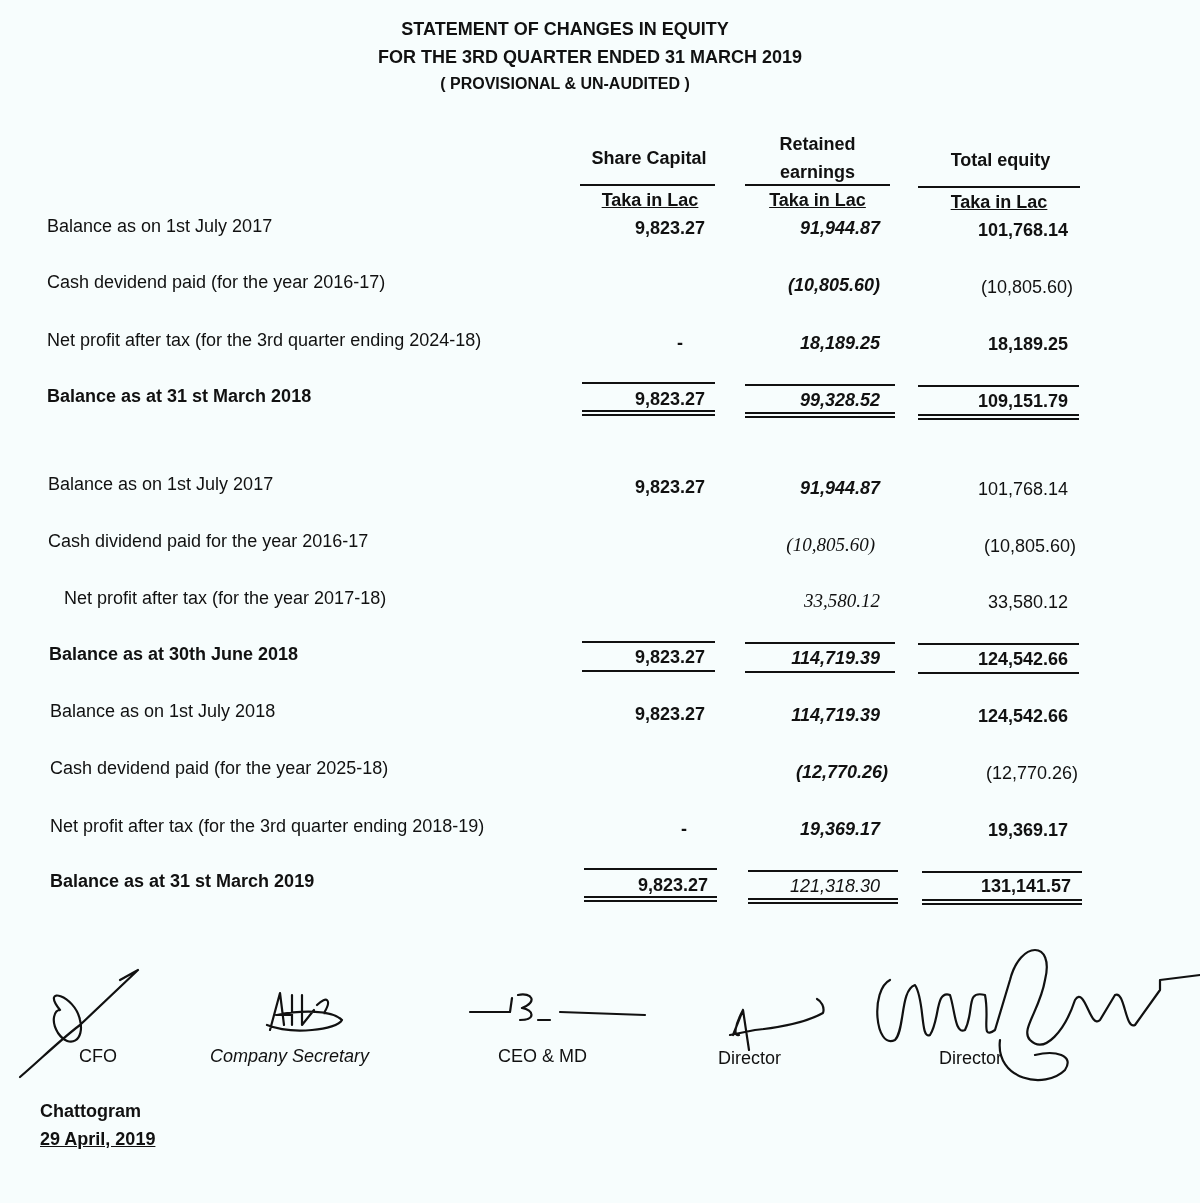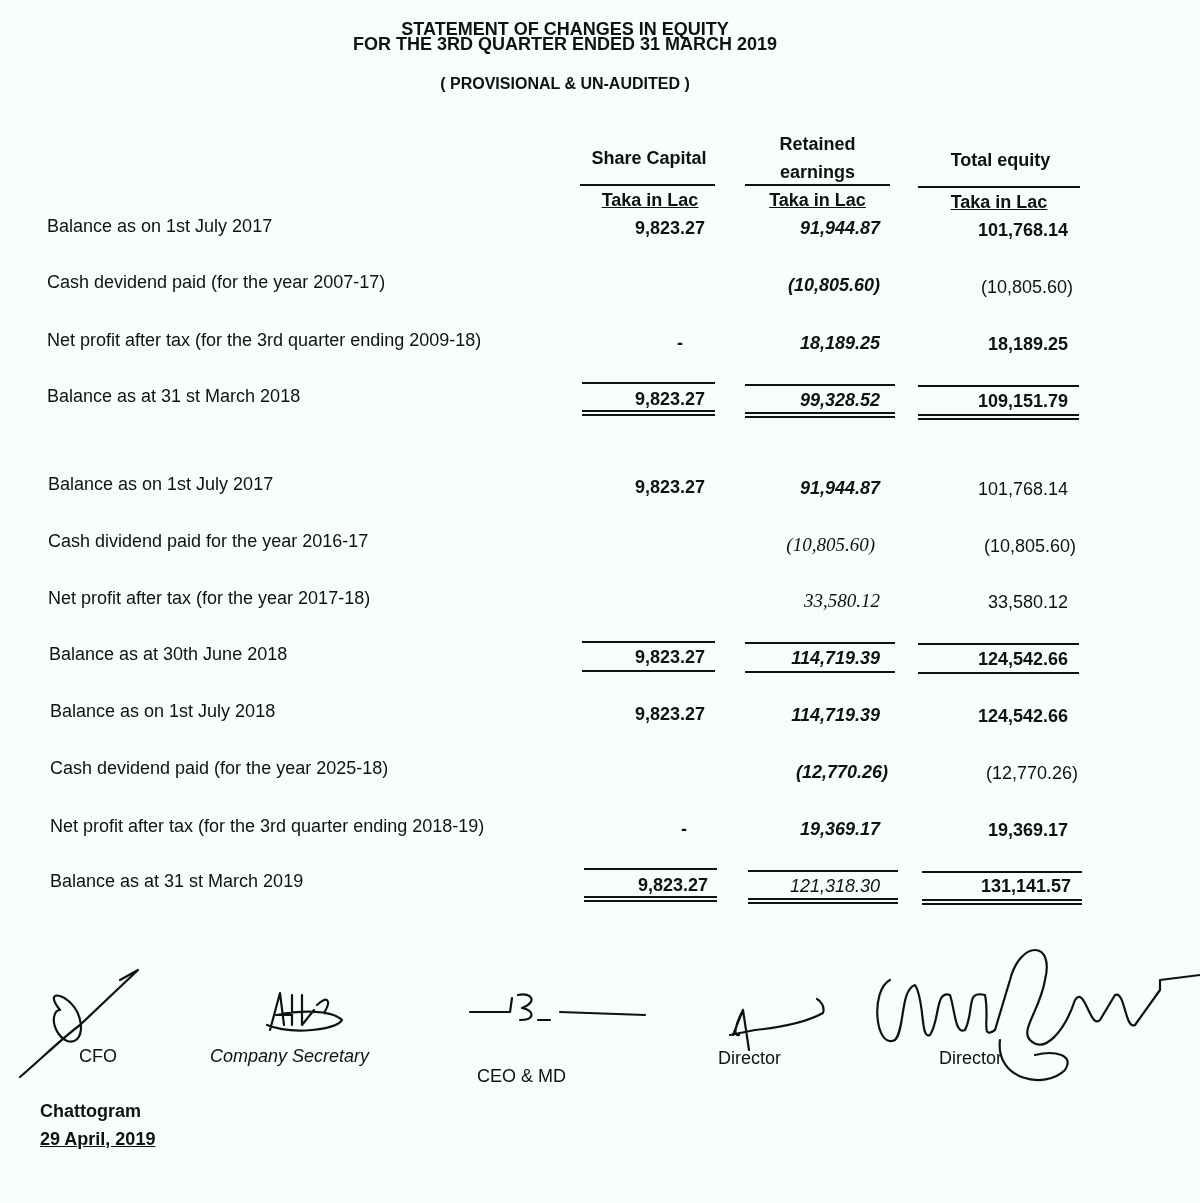--- a/index.html
+++ b/index.html
@@ -2,29 +2,29 @@
 <html><head>
 <meta charset="utf-8">
 <style>
   html, body { margin:0; padding:0; }
   body {
     width:1200px; height:1203px; background:#f7fdfd; position:relative; overflow:hidden;
     font-family:"Liberation Sans", "DejaVu Sans", sans-serif; color:#111;
   }
   .title { position:absolute; left:0; width:1130px; text-align:center; font-weight:bold; }
   .t1 { top:19px; font-size:18px; }
-  .t2 { top:34px; font-size:18px; }
+  .t2 { top:47px; font-size:18px;padding-left:25px; }
   .t3 { top:75px; font-size:16px; }
 
   .colhead { position:absolute; text-align:center; font-weight:bold; font-size:18px; line-height:28px; }
   .hline { position:absolute; height:2px; background:#111; }
   .unit { position:absolute; text-align:center; font-weight:bold; font-size:18px; text-decoration:underline; }
 
   .label { position:absolute; left:47px; font-size:18px; white-space:nowrap; }
-  .label.b { font-weight:normal; }
+  .label.b { font-weight:bold; }
   .num { position:absolute; text-align:right; font-size:18px; white-space:nowrap; }
   .num.b { font-weight:bold; }
   .num.serif { font-family:"Liberation Serif", "DejaVu Serif", serif; font-size:19px; }
   .c1 { left:560px; width:145px; }
   .c2 { left:720px; width:160px;font-style:italic; }
   .c3 { left:900px; width:168px; }
   .dash { position:absolute; font-size:18px; font-weight:bold; }
 
   .rule { position:absolute; height:2px; background:#111; }
   .dbl { position:absolute; height:6px; border-top:2px solid #111; border-bottom:2px solid #111; box-sizing:border-box; }
@@ -57,25 +57,25 @@
 
 <div class="unit" style="left:580px;width:140px;top:190px;">Taka in Lac</div>
 <div class="unit" style="left:745px;width:145px;top:190px;">Taka in Lac</div>
 <div class="unit" style="left:918px;width:162px;top:192px;">Taka in Lac</div>
 
 <div class="label" style="top:216px;">Balance as on 1st July 2017</div>
 <div class="num b c1" style="top:218px;">9,823.27</div>
 <div class="num b c2" style="top:218px;">91,944.87</div>
 <div class="num b c3" style="top:220px;">101,768.14</div>
 
-<div class="label" style="top:272px;">Cash devidend paid (for the year 2007-17)</div>
+<div class="label" style="top:272px;">Cash devidend paid (for the year 2016-17)</div>
 <div class="num b c2" style="top:275px;">(10,805.60)</div>
 <div class="num c3" style="top:277px;left:905px;">(10,805.60)</div>
 
-<div class="label" style="top:330px;">Net profit after tax (for the 3rd quarter ending 2009-18)</div>
+<div class="label" style="top:330px;">Net profit after tax (for the 3rd quarter ending 2024-18)</div>
 <div class="dash" style="left:677px;top:333px;">-</div>
 <div class="num b c2" style="top:333px;">18,189.25</div>
 <div class="num b c3" style="top:334px;">18,189.25</div>
 
 <div class="rule r1" style="top:382px;"></div>
 <div class="rule r2" style="top:384px;"></div>
 <div class="rule r3" style="top:385px;"></div>
 <div class="label b" style="top:386px;">Balance as at 31 st March 2018</div>
 <div class="num b c1" style="top:389px;">9,823.27</div>
 <div class="num b c2" style="top:390px;">99,328.52</div>
@@ -86,21 +86,21 @@
 
 <div class="label" style="top:474px;left:48px;">Balance as on 1st July 2017</div>
 <div class="num b c1" style="top:477px;">9,823.27</div>
 <div class="num b c2" style="top:478px;">91,944.87</div>
 <div class="num c3" style="top:479px;">101,768.14</div>
 
 <div class="label" style="top:531px;left:48px;">Cash dividend paid  for the year 2016-17</div>
 <div class="num serif c2" style="top:534px;left:715px;">(10,805.60)</div>
 <div class="num c3" style="top:536px;left:908px;">(10,805.60)</div>
 
-<div class="label" style="top:588px;left:48px;text-align:center;">Net profit after tax (for the year 2017-18)</div>
+<div class="label" style="top:588px;left:64px;text-align:center;">Net profit after tax (for the year 2017-18)</div>
 <div class="num serif c2" style="top:590px;">33,580.12</div>
 <div class="num c3" style="top:592px;">33,580.12</div>
 
 <div class="rule r1" style="top:641px;"></div>
 <div class="rule r2" style="top:642px;"></div>
 <div class="rule r3" style="top:643px;"></div>
 <div class="label b" style="top:644px;left:49px;">Balance as at 30th June 2018</div>
 <div class="num b c1" style="top:647px;">9,823.27</div>
 <div class="num b c2" style="top:648px;">114,719.39</div>
 <div class="num b c3" style="top:649px;">124,542.66</div>
@@ -139,21 +139,21 @@
 <div class="sig-label" style="left:79px;top:1046px;">CFO</div>
 
 <svg class="sig" style="left:262px;top:985px;" width="90" height="50">
   <path d="M8 45 L18 8 L22 40 M14 30 L30 30 M30 10 L30 40 M40 10 L40 40 L52 25 M55 20 C65 10 70 15 62 28 M5 40 C30 50 75 45 80 35 C70 25 40 25 15 30"></path>
 </svg>
 <div class="sig-label" style="left:210px;top:1046px;font-style:italic;">Company Secretary</div>
 
 <svg class="sig" style="left:470px;top:990px;" width="180" height="40">
   <path d="M0 22 L40 22 M40 22 L42 8 M48 5 C62 2 68 12 52 18 C64 20 66 30 50 30 M68 30 L80 30 M90 22 L175 25"></path>
 </svg>
-<div class="sig-label" style="left:477px;top:1046px;margin-top:20px;">CEO &amp; MD</div>
+<div class="sig-label" style="left:498px;top:1046px;">CEO &amp; MD</div>
 
 <svg class="sig" style="left:725px;top:995px;" width="110" height="85">
   <path d="M8 40 L18 15 L24 55 M5 40 L30 35 C50 33 80 28 98 18 C100 12 96 6 92 4 M18 15 C10 30 8 42 14 40"></path>
 </svg>
 <div class="sig-label" style="left:718px;top:1048px;">Director</div>
 
 <svg class="sig" style="left:870px;top:940px;" width="330" height="145">
   <path d="M20 40 C0 50 5 110 25 100 C35 90 30 50 45 45 C55 60 50 100 60 95 C70 80 65 50 80 55 C85 70 85 95 95 90 C105 70 95 50 115 55 C120 80 110 100 125 90 L140 40 C150 0 185 0 175 40 C170 70 150 90 160 100 C175 115 195 90 205 60 C215 45 220 90 230 80 L245 55 C255 50 255 90 265 85 L290 50 L290 40 L330 35 M130 100 C125 140 175 150 195 130 C205 115 185 110 165 115"></path>
 </svg>
 <div class="sig-label" style="left:939px;top:1048px;">Director</div>

